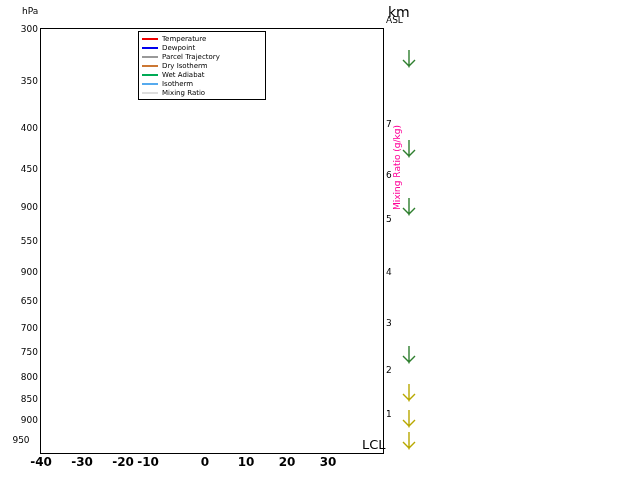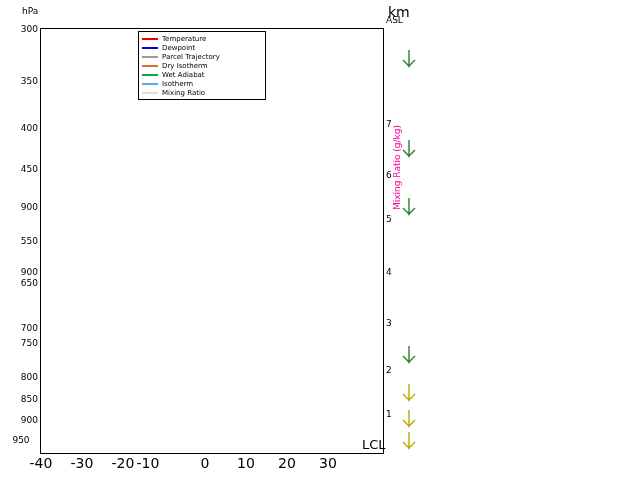--- a/index.html
+++ b/index.html
@@ -9,21 +9,21 @@
   
   #skewt-panel{left:0;top:0;width:412px;height:486px;}
   #plot-frame{left:40px;top:28px;width:344px;height:426px;border:1px solid #000;box-sizing:border-box;background:#fff;}
   #plot-clip{position:absolute;left:41px;top:29px;width:342px;height:424px;overflow:hidden;}
   .lbl{font-size:9px;color:#000;white-space:nowrap;}
   #hpa-label{left:22px;top:6px;font-size:9px;}
   #title-main{left:56px;top:8px;font-size:11px;font-weight:bold;}
   #km-label{left:388px;top:4px;font-size:14px;}
   #asl-label{left:386px;top:15px;font-size:9px;}
   .ytick{position:absolute;right:0;transform:translateY(-50%);font-size:9px;text-align:right;width:34px;}
-  .xtick{position:absolute;transform:translateX(-50%);font-size:14px;}
+  .xtick{position:absolute;transform:translateX(-50%);font-size:12px;font-weight:bold;}
   #xaxis-title{left:120px;top:470px;font-size:10px;}
   .kmtick{position:absolute;left:386px;transform:translateY(-50%);font-size:9px;color:#000;}
   
   #legend{left:138px;top:31px;width:128px;background:#fff;border:1px solid #000;padding:2px 3px;box-sizing:border-box;}
   .leg-row{display:flex;align-items:center;height:9px;margin:0;}
   .leg-swatch{width:16px;height:0;border-top-width:2px;border-top-style:solid;margin-right:4px;}
   .leg-text{font-size:7px;line-height:8px;color:#000;}
   
   #mix-label{left:392px;top:210px;font-size:9px;color:#f09;transform:rotate(-90deg);transform-origin:left top;white-space:nowrap;}
   
@@ -171,23 +171,23 @@
     </div>
 
     <div class="abs" style="left:0;top:0;width:38px;height:358px;">
       <div class="ytick" style="top:29px;">300</div>
       <div class="ytick" style="top:81px;">350</div>
       <div class="ytick" style="top:128px;">400</div>
       <div class="ytick" style="top:169px;">450</div>
       <div class="ytick" style="top:207px;">900</div>
       <div class="ytick" style="top:241px;">550</div>
       <div class="ytick" style="top:272px;">900</div>
-      <div class="ytick" style="top:283px;">650</div>
+      <div class="ytick" style="top:301px;">650</div>
       <div class="ytick" style="top:328px;">700</div>
-      <div class="ytick" style="top:343px;">750</div>
+      <div class="ytick" style="top:352px;">750</div>
       <div class="ytick" style="top:377px;">800</div>
       <div class="ytick" style="top:399px;">850</div>
       <div class="ytick" style="top:420px;">900</div>
       <div class="ytick" style="top:440px;text-align:center;">950</div>
     </div>
 
     <div class="abs" style="left:0;top:455px;width:412px;height:16px;">
       <div class="xtick" style="left:41px;top:0;">-40</div>
       <div class="xtick" style="left:82px;top:0;">-30</div>
       <div class="xtick" style="left:123px;top:0;">-20</div>

